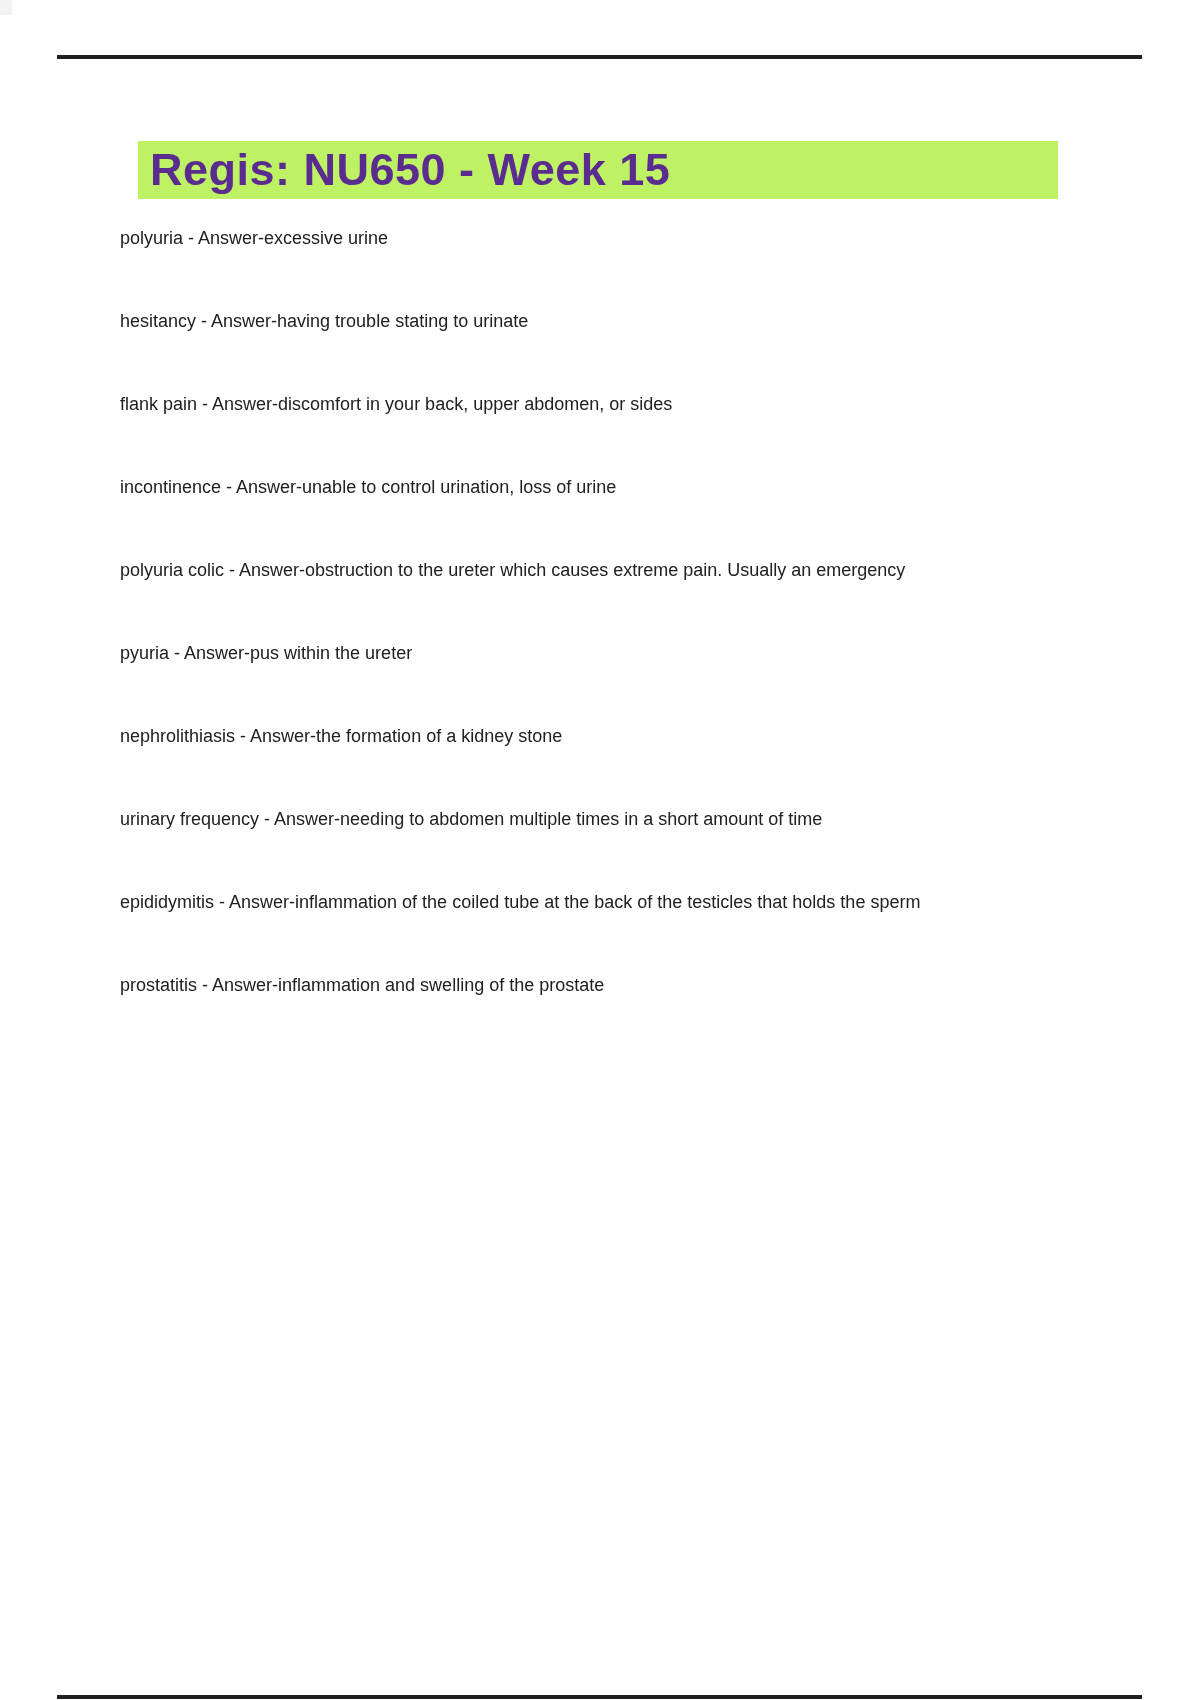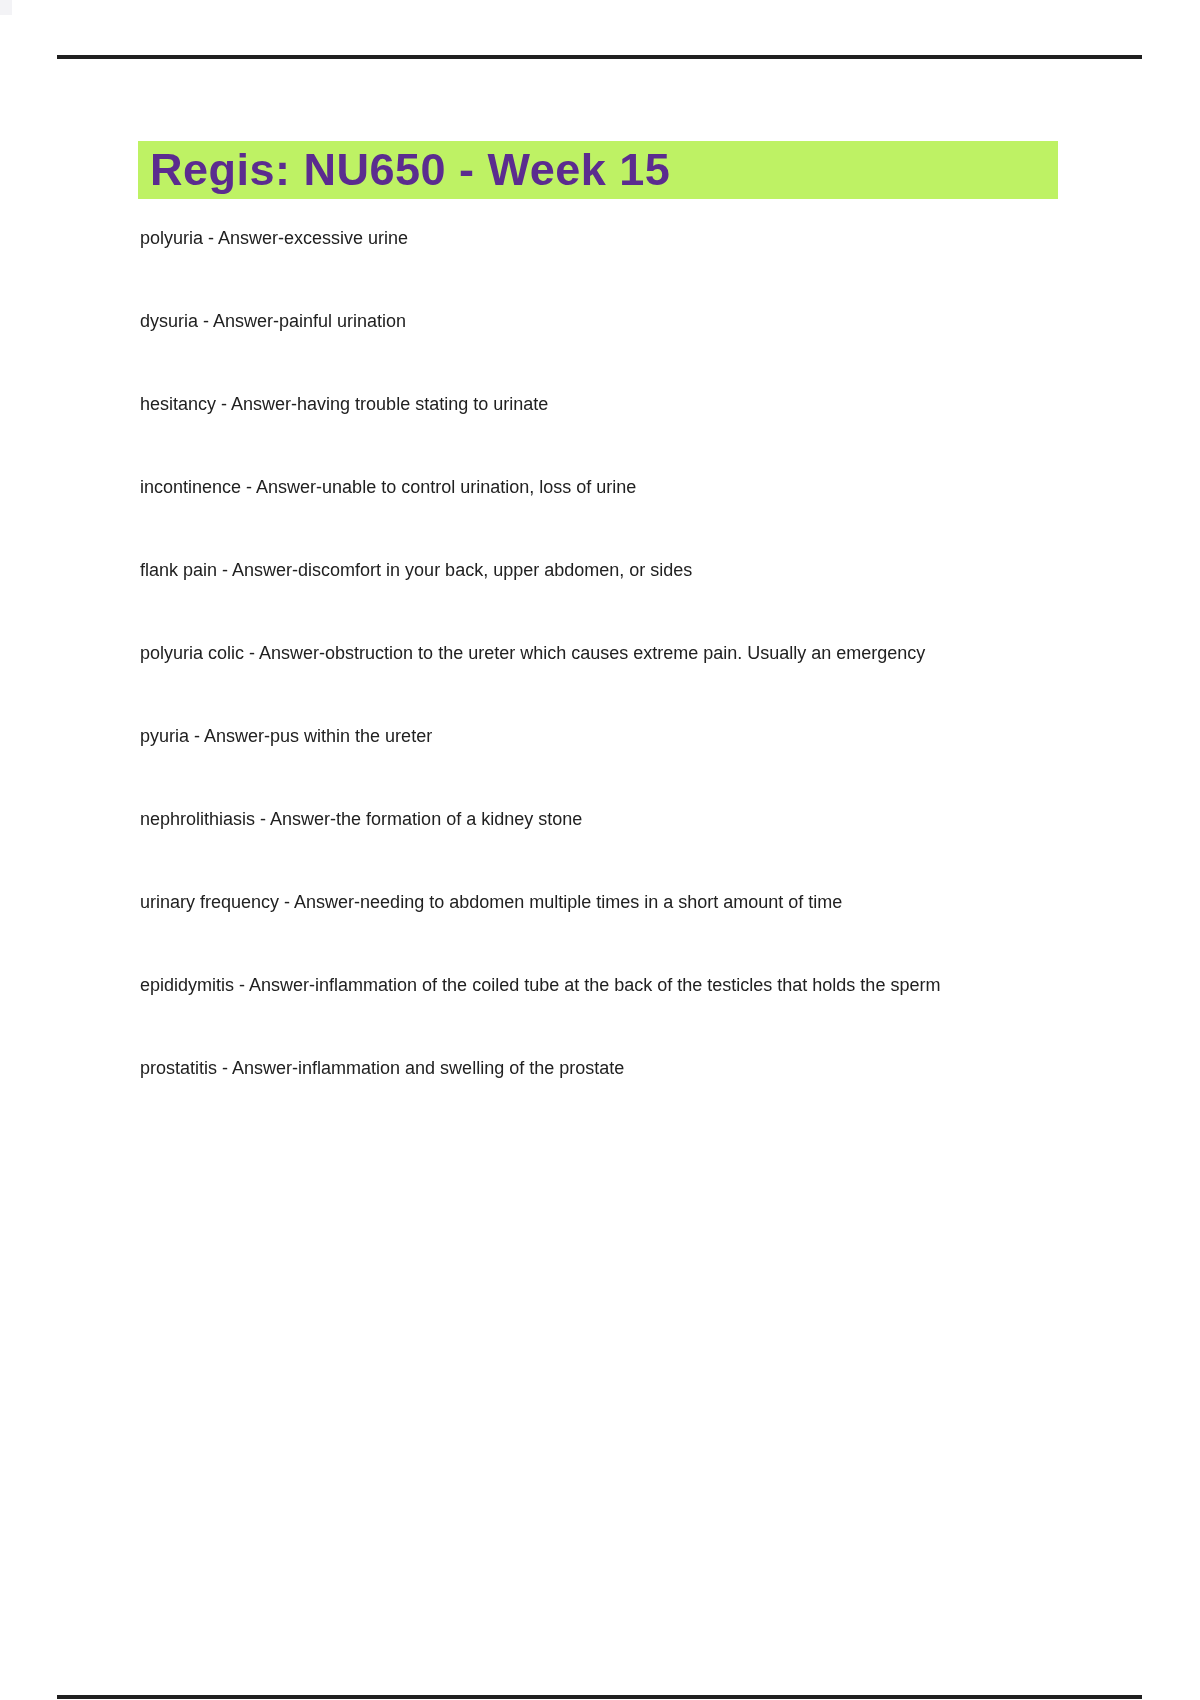--- a/index.html
+++ b/index.html
@@ -46,21 +46,21 @@
     font-size: 45px;
     font-weight: bold;
     color: #5b2c8f;
     padding-left: 12px;
     letter-spacing: 0.5px;
     white-space: nowrap;
   }
   .items {
     position: absolute;
     top: 224px;
-    left: 140px;
+    left: 120px;
     width: 930px;
   }
   .items p {
     margin: 0 0 55px 0;
     max-width: 905px;
     font-size: 18px;
     line-height: 28px;
     color: #212121;
   }
 </style>
@@ -70,24 +70,23 @@
 <div class="corner-artifact"></div>
 
 <div class="rule rule-top"></div>
 
 <div class="title-bar">
   <span class="title-text">Regis: NU650 - Week 15</span>
 </div>
 
 <div class="items">
   <p>polyuria - Answer-excessive urine</p>
-  <p>dysuria - Answer-painful urination</p>
   <p>hesitancy - Answer-having trouble stating to urinate</p>
+  <p>flank pain - Answer-discomfort in your back, upper abdomen, or sides</p>
   <p>incontinence - Answer-unable to control urination, loss of urine</p>
-  <p>flank pain - Answer-discomfort in your back, upper abdomen, or sides</p>
   <p>polyuria colic - Answer-obstruction to the ureter which causes extreme pain. Usually an emergency</p>
   <p>pyuria - Answer-pus within the ureter</p>
   <p>nephrolithiasis - Answer-the formation of a kidney stone</p>
   <p>urinary frequency - Answer-needing to abdomen multiple times in a short amount of time</p>
   <p>epididymitis - Answer-inflammation of the coiled tube at the back of the testicles that holds the sperm</p>
   <p>prostatitis - Answer-inflammation and swelling of the prostate</p>
 </div>
 
 <div class="rule rule-bottom"></div>
 

